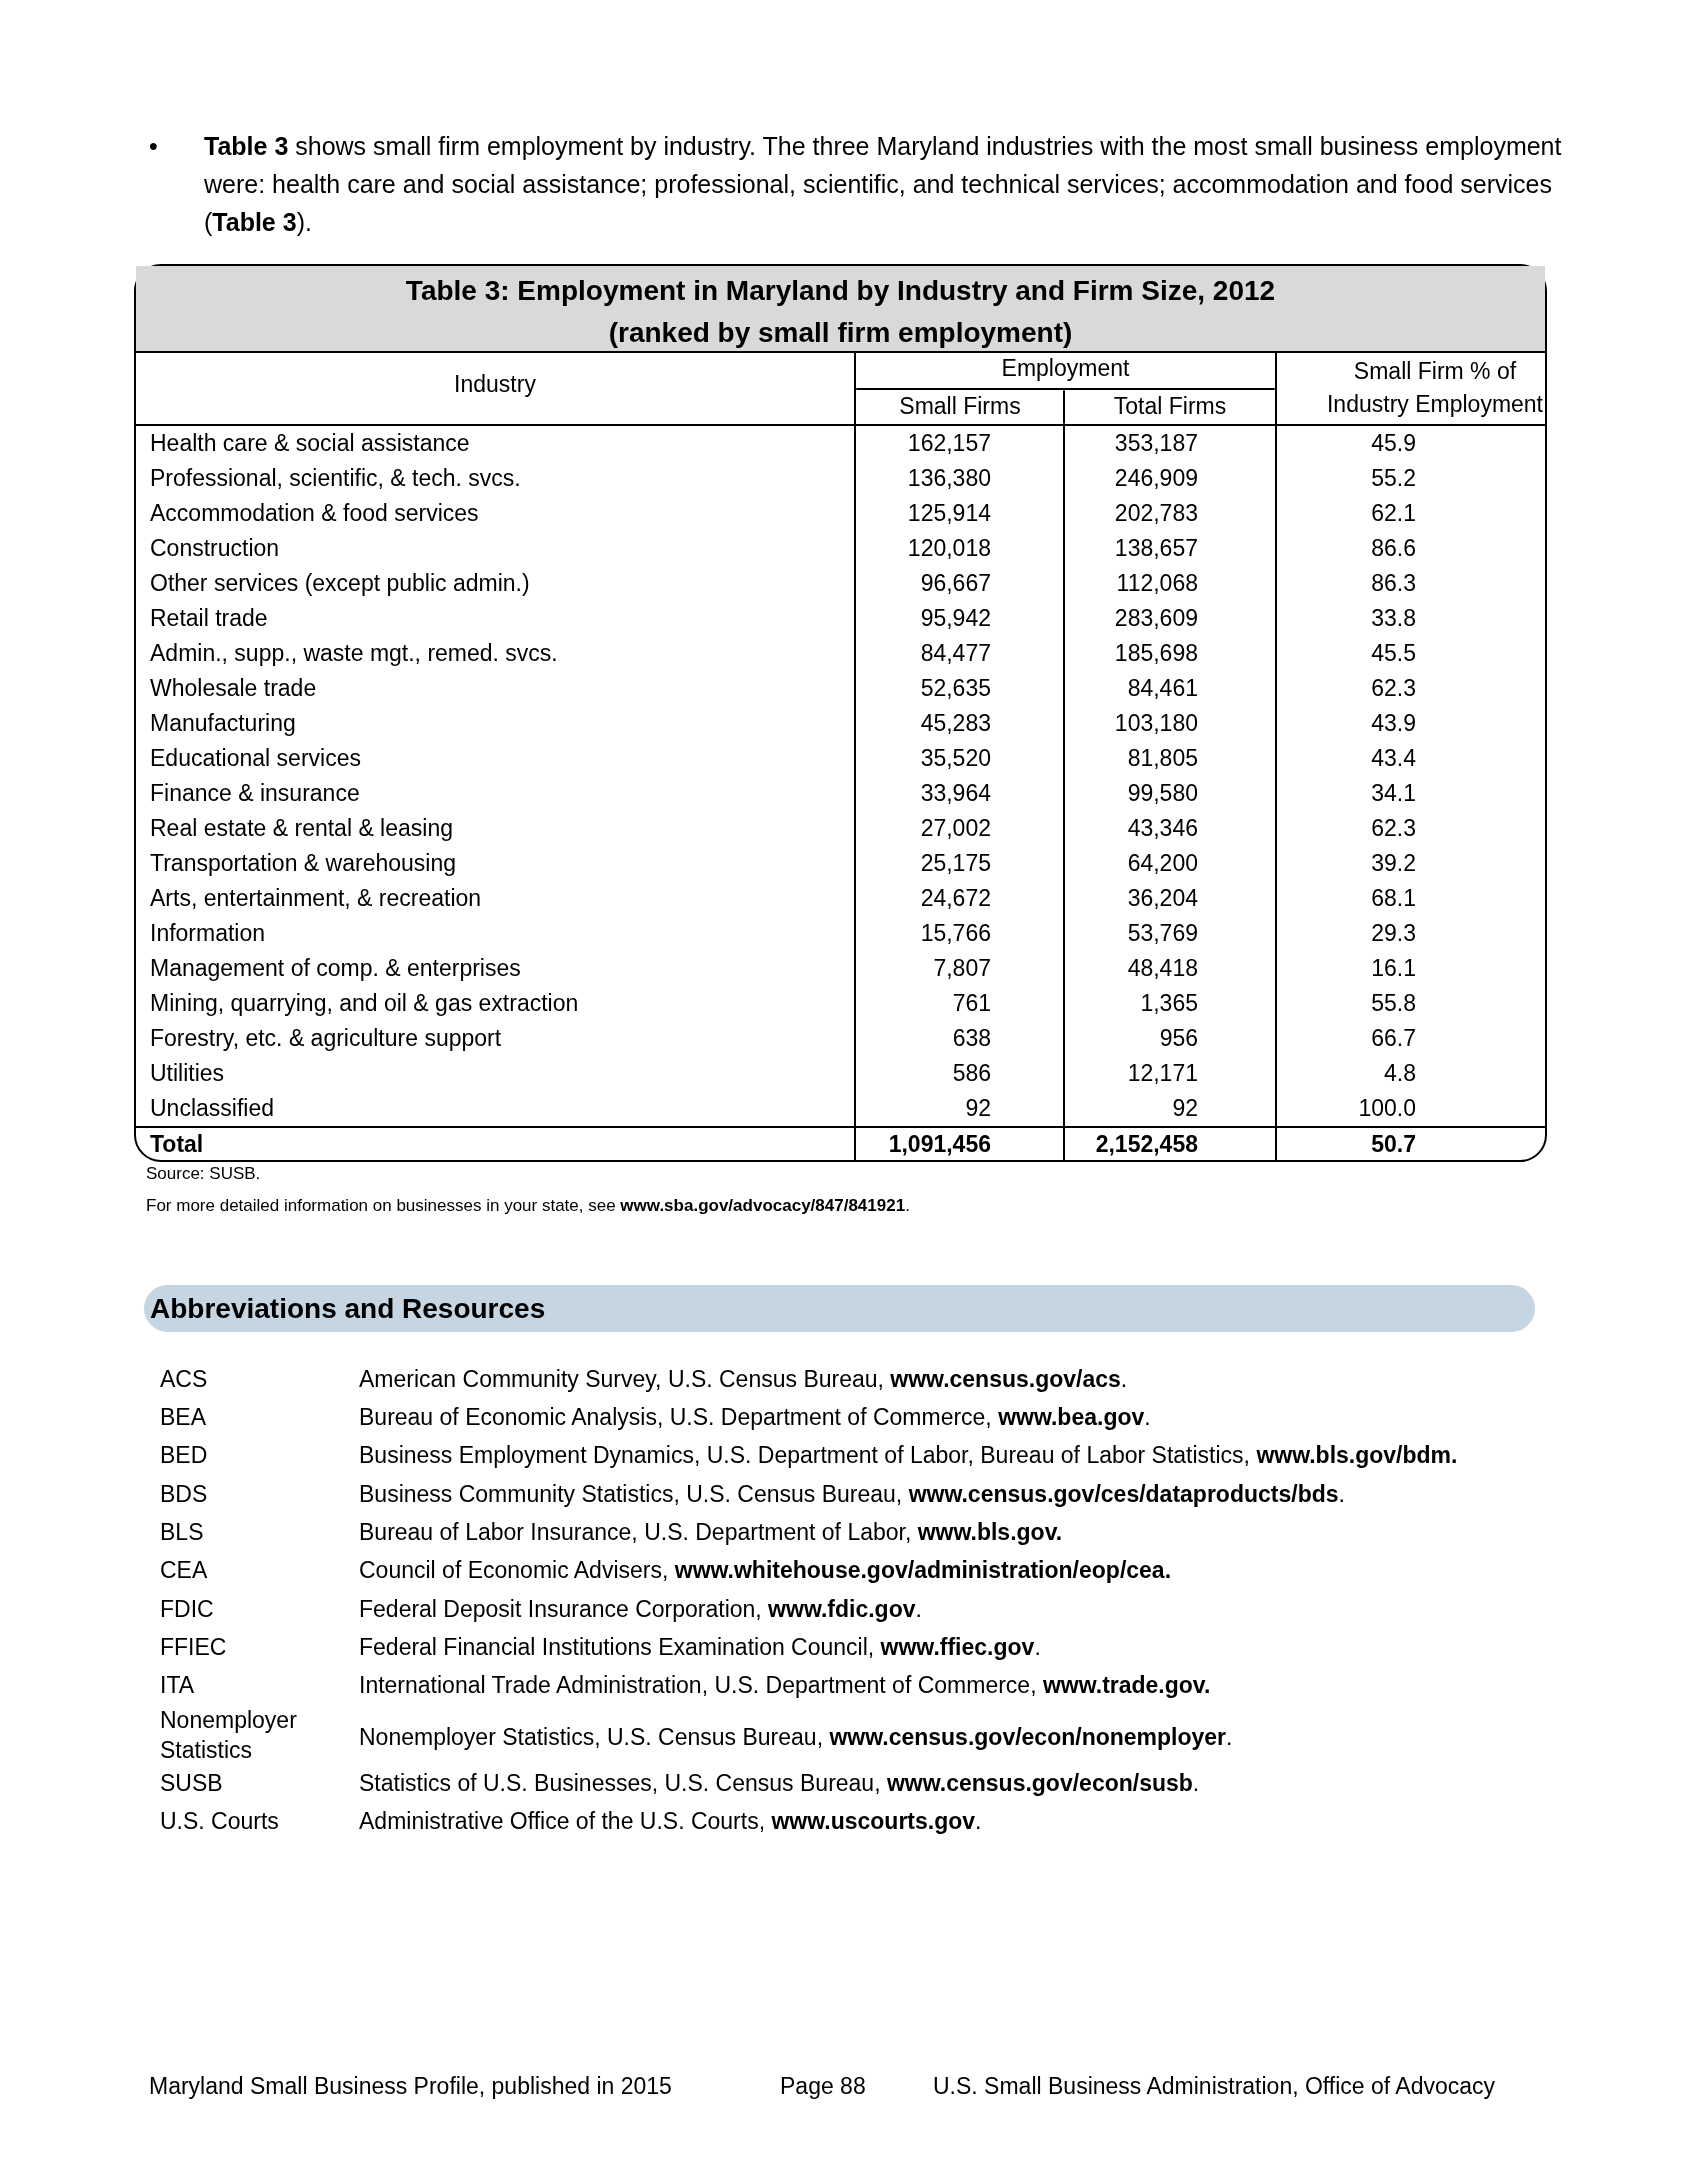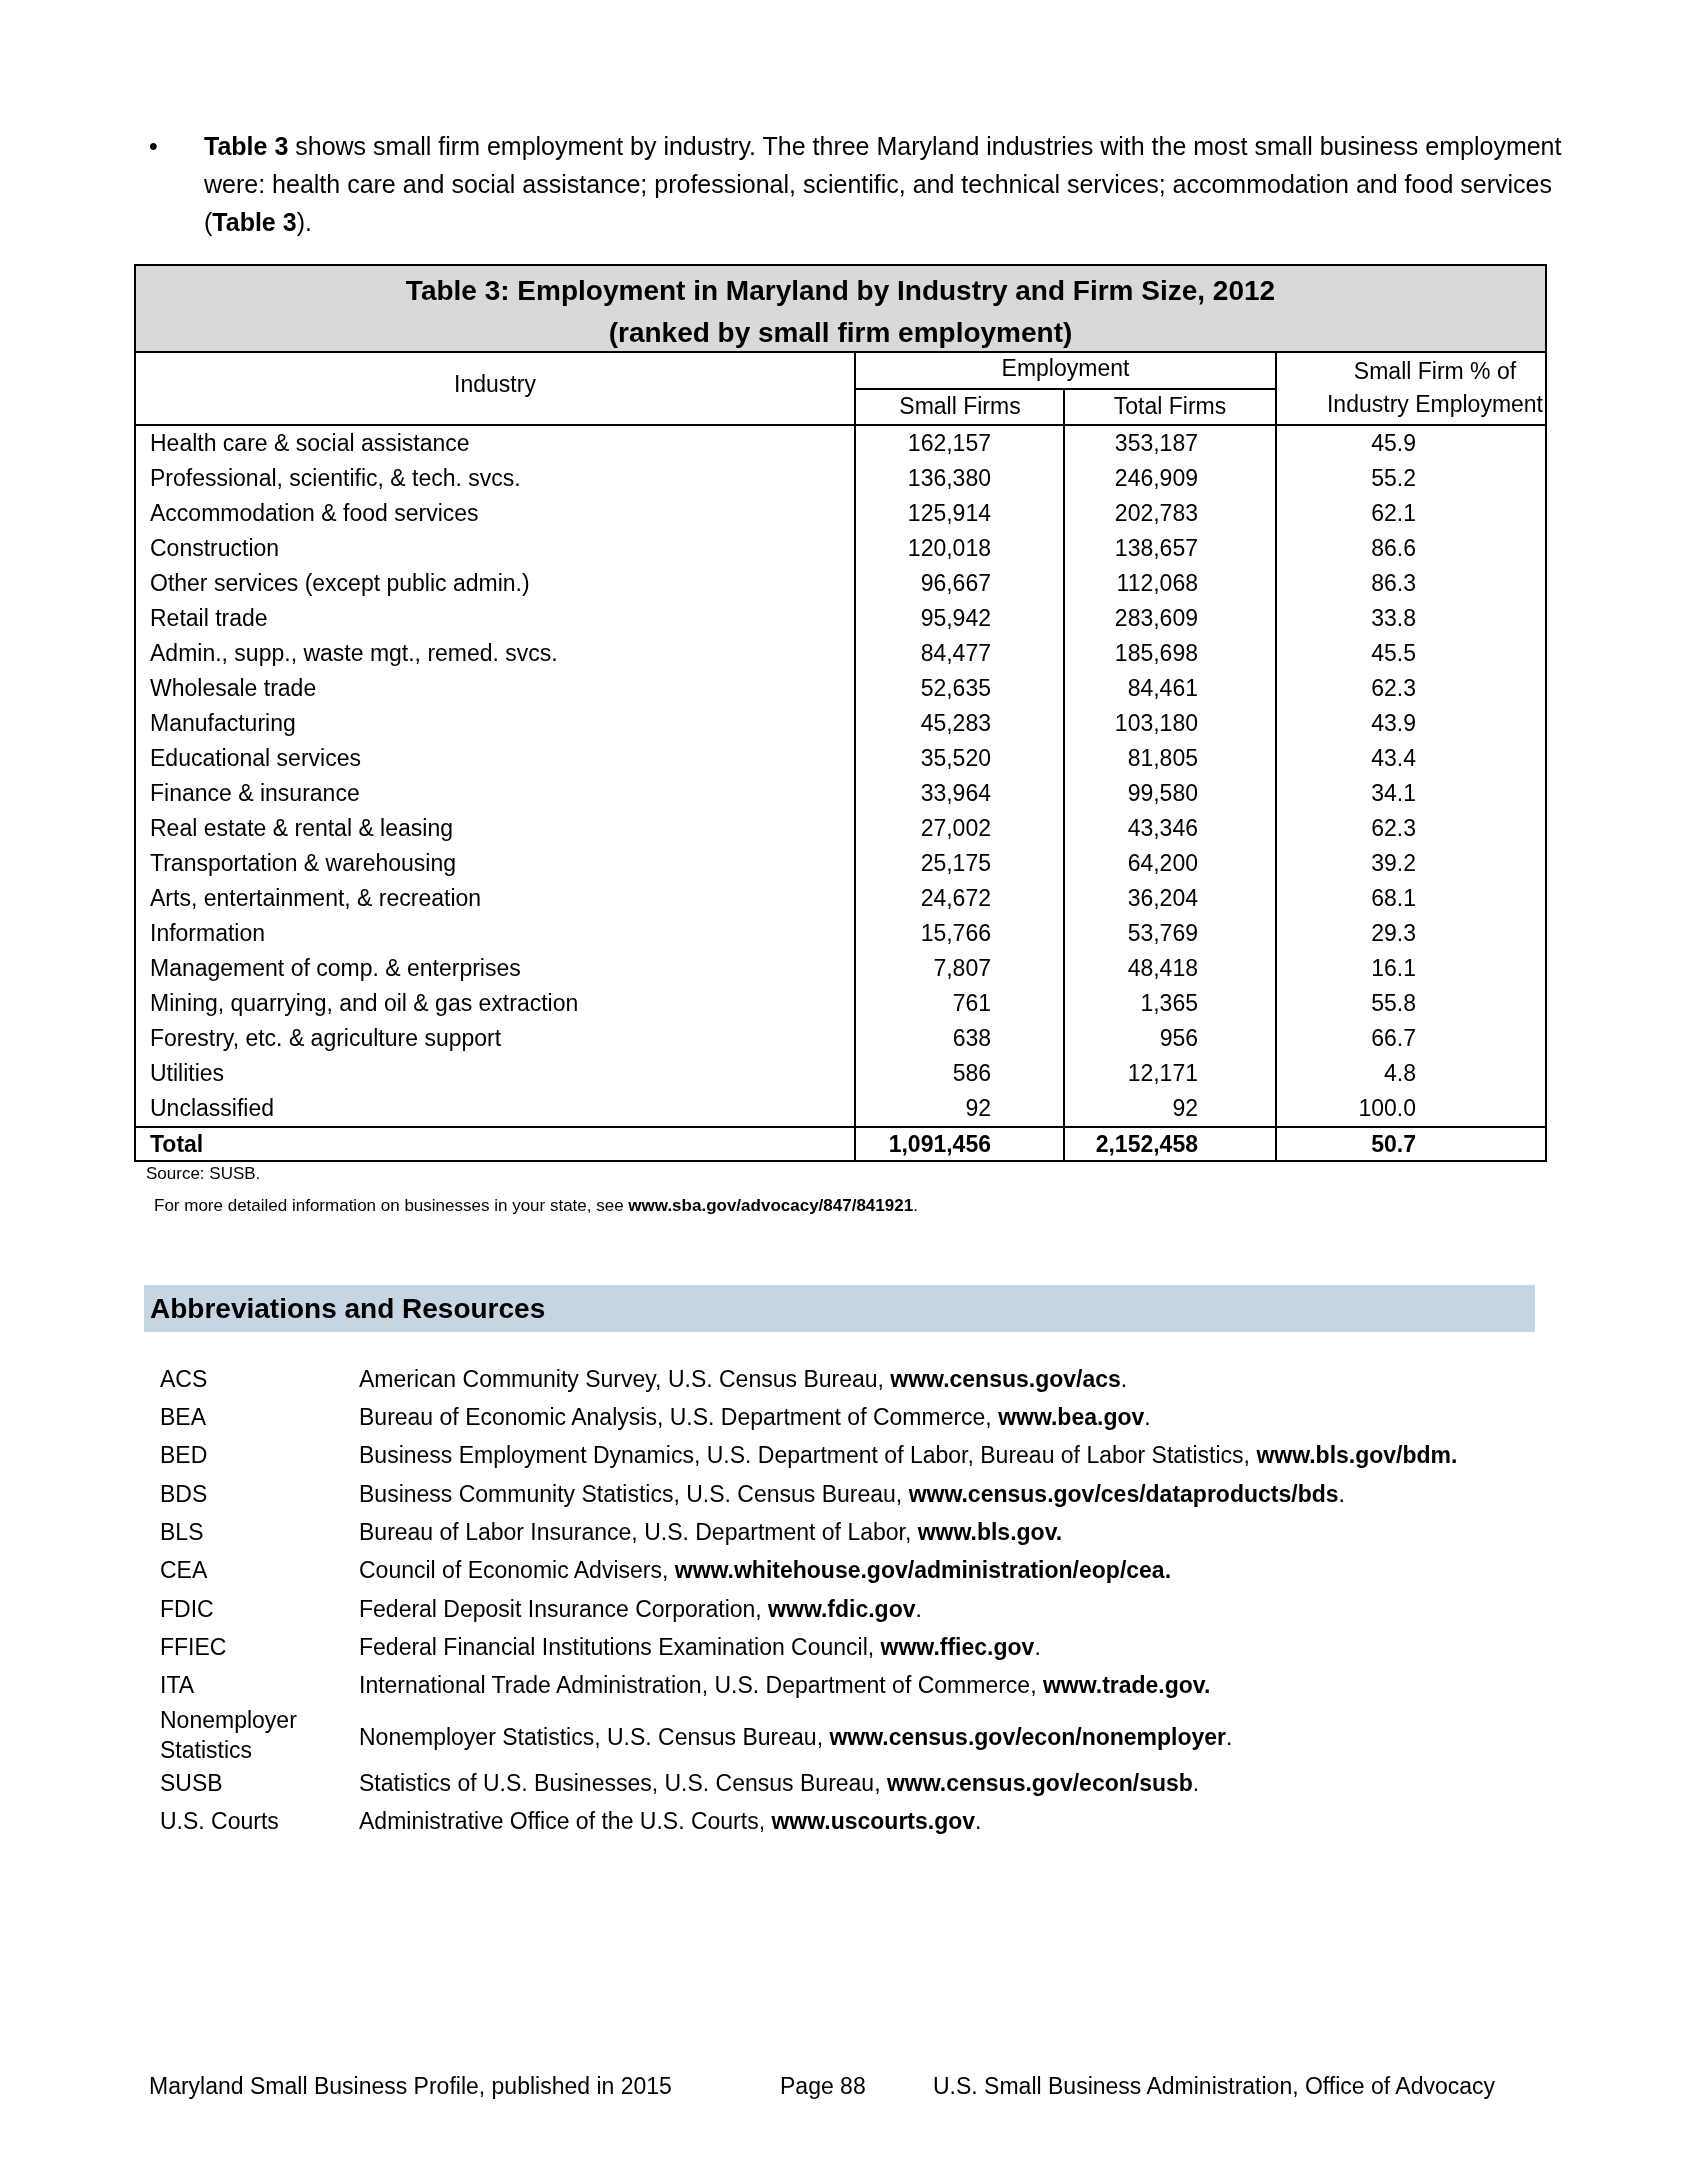--- a/index.html
+++ b/index.html
@@ -1,18 +1,18 @@
 <!DOCTYPE html>
 <html><head>
 <meta charset="utf-8">
 <style>
   html, body { margin: 0; padding: 0; background: #ffffff; }
   body { width: 1683px; height: 2178px; position: relative; overflow: hidden;
          font-family: "Liberation Sans", "DejaVu Sans", sans-serif; color: #000; }
-  .abs { position: absolute; }
+  .abs { position: absolute; border-radius: 27px; }
 
   
   .intro { left: 149px; top: 127px; width: 1406px; font-size: 25px; line-height: 38px; }
   .intro .bullet { position: absolute; left: 0; top: 0; }
   .intro .text { position: absolute; left: 55px; top: 0; width: 1366px; }
   .intro b { font-weight: bold; }
 
   
   .tbl { left: 134px; top: 264px; width: 1413px; border: 2px solid #000; box-sizing: border-box; }
   .tbl-title { background: #d9d9d9; height: 87px; border-bottom: 2px solid #000; text-align: center;
@@ -194,21 +194,21 @@
       <div class="row total">
         <span class="ind">Total</span>
         <span class="cell-r" style="right:554px">1,091,456</span>
         <span class="cell-r" style="right:347px">2,152,458</span>
         <span class="cell-r" style="right:129px">50.7</span>
       </div>
     </div>
 </div>
 
 <div class="abs note" style="left:146px;top:1164px;">Source: SUSB.</div>
-<div class="abs note" style="left:146px;top:1196px;white-space:nowrap;margin-left:8px;"><span>For more detailed information on businesses in your state, see </span><b>www.sba.gov/advocacy/847/841921</b><span>.</span></div>
+<div class="abs note" style="left:146px;top:1196px;white-space:nowrap;"><span>For more detailed information on businesses in your state, see </span><b>www.sba.gov/advocacy/847/841921</b><span>.</span></div>
 
 <div class="abs sect">Abbreviations and Resources</div>
 <div id="abbr-list">
     <div class="abs abbr" style="left: 0px; top: 1364px; width: 1683px;">
       <span class="lab">ACS</span>
       <span class="desc" style=""><span>American Community Survey, U.S. Census Bureau, </span><b>www.census.gov/acs</b><span>.</span></span>
     </div>
     <div class="abs abbr" style="left: 0px; top: 1402px; width: 1683px;">
       <span class="lab">BEA</span>
       <span class="desc" style=""><span>Bureau of Economic Analysis, U.S. Department of Commerce, </span><b>www.bea.gov</b><span>.</span></span>

